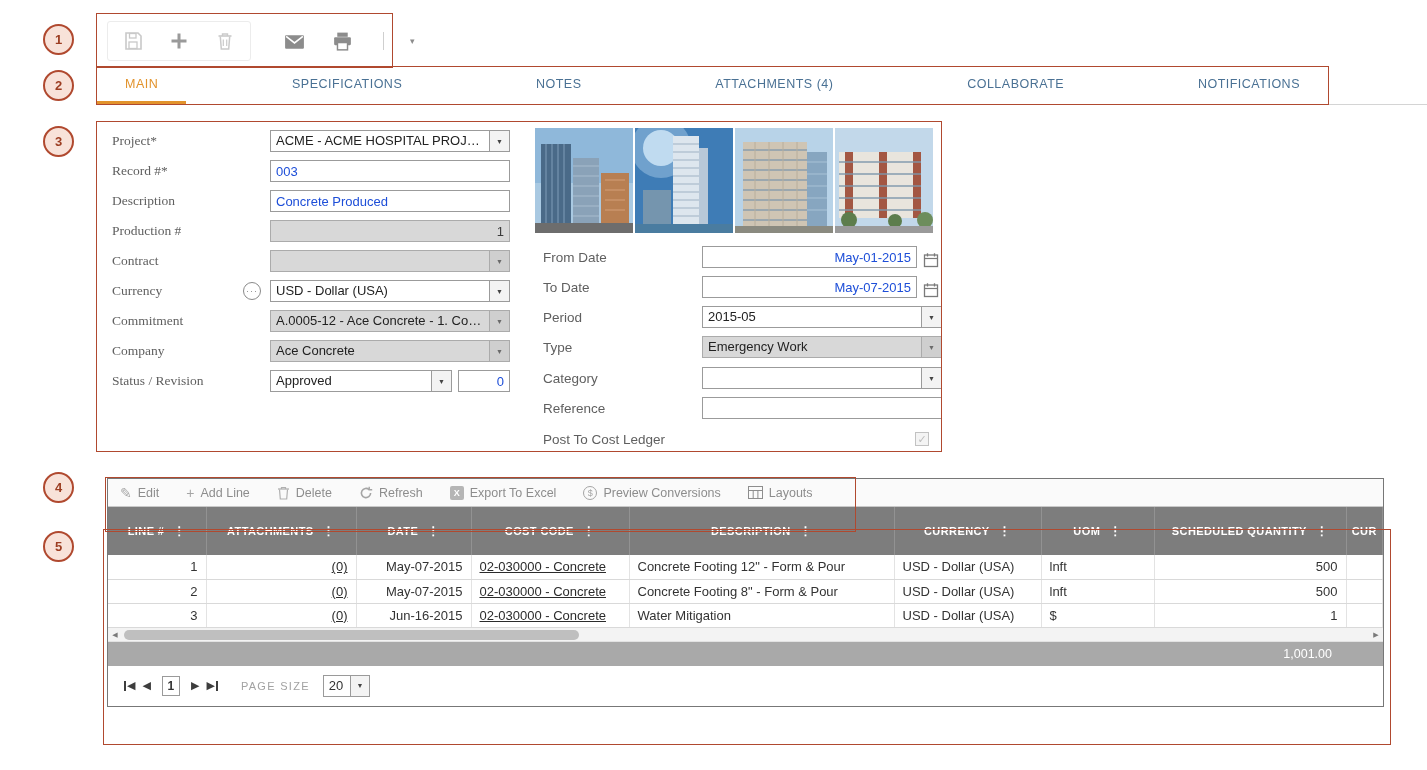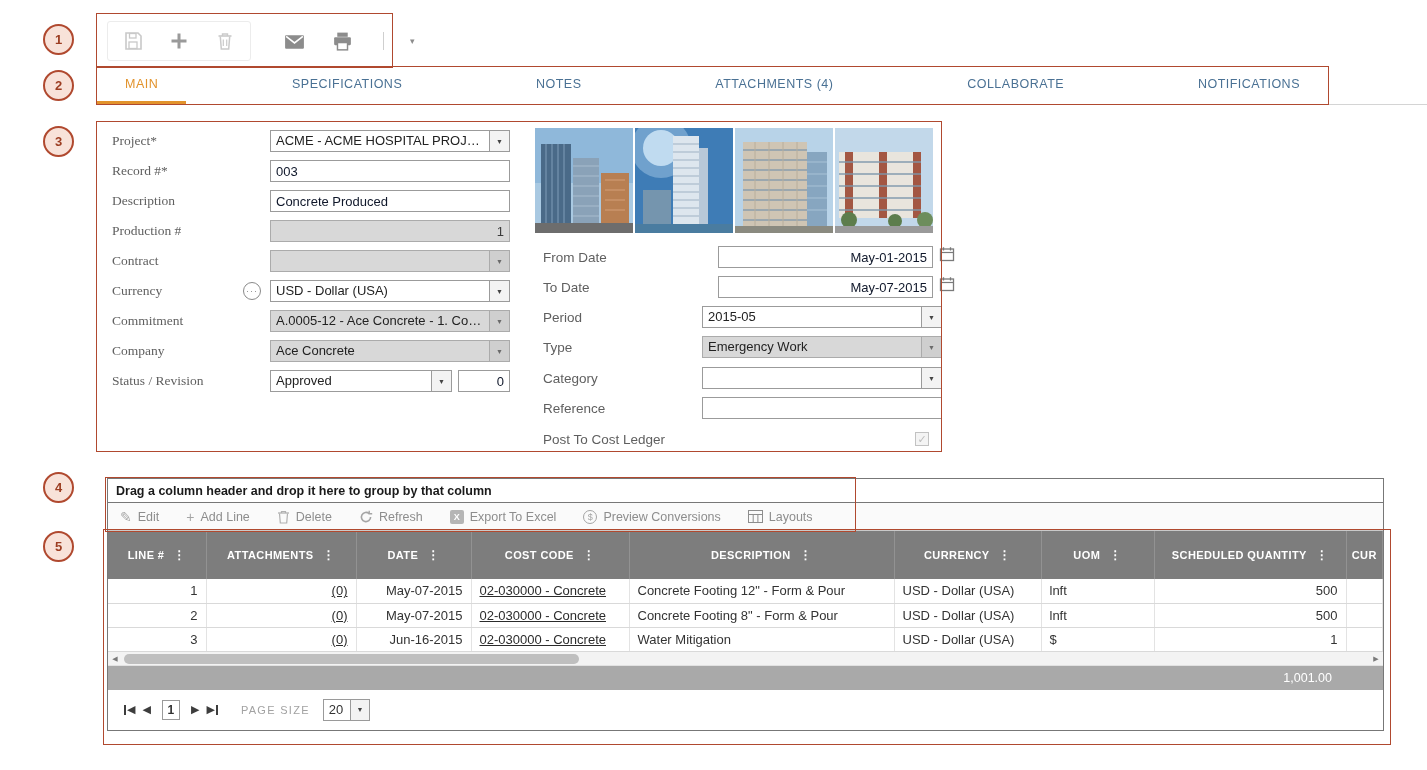--- a/index.html
+++ b/index.html
@@ -39,42 +39,42 @@
   .tab.active { color:#e2932c; border-bottom-color:#e2932c; }
 
   
   .form-box { position:absolute; left:97px; top:122px; width:845px; height:330px; }
   .form-left { position:absolute; left:0; top:8px; width:438px; }
   .frow { display:flex; align-items:center; height:22px; margin-bottom:8px;
     padding-left:15px; position:relative; }
   .field-label { color:#5f5f5f; font-size:13.5px; }
   .frow .field-label { width:158px; flex:none;font-family:Liberation Serif, serif; }
   .txt { height:22px; border:1px solid #9b9b9b; padding:0 5px; font:inherit;
-    font-size:13px; color:#0f172a; background:#fff; }
+    font-size:13px; color:#1d4ed8; background:#fff; }
   .txt.disabled { background:#d8d8d8; border-color:#ababab; color:#3c3c3c; }
   .txt.right { text-align:right; }
   .w240{width:240px}.w215{width:215px}.w182{width:182px}.w52{width:52px}
   .sel { display:flex; height:22px; border:1px solid #9b9b9b; background:#fff; align-items:stretch; }
   .sel .val { flex:1; padding:2px 5px 0; white-space:nowrap; overflow:hidden;
     text-overflow:ellipsis; font-size:13px; color:#222; }
   .sel .arrow-btn { width:20px; border-left:1px solid #9b9b9b; background:#f3f3f3;
     display:flex; align-items:center; justify-content:center; font-size:7px; color:#444; flex:none; }
   .sel.disabled { background:#d8d8d8; border-color:#ababab; }
   .sel.disabled .arrow-btn { background:#cfcfcf; border-left-color:#ababab; color:#6a6a6a; }
   .ellipsis-btn { position:absolute; left:146px; top:2px; width:18px; height:18px;
     border-radius:50%; border:1px solid #8a8a8a; color:#8a8a8a; font-size:9px;
     display:flex; align-items:center; justify-content:center; letter-spacing:1px; background:#fff; }
   .ml6{margin-left:6px}
   .form-right { position:absolute; left:438px; top:6px; width:400px; height:324px; }
   .photos { position:absolute; left:0; top:0; display:flex; gap:2px; }
   .photo { width:98px; height:105px; display:block; }
   .rrow { position:absolute; left:8px; display:flex; align-items:center; height:22px; width:400px; }
   .rrow .field-label { width:159px; flex:none; }
   .r1{top:118px}.r2{top:148px}.r3{top:178px}.r4{top:208px}.r5{top:239px}.r6{top:269px}.r7{top:300px}
-  .date-wrap { display:flex; align-items:flex-start; gap:6px;margin-left:16px; }
+  .date-wrap { display:flex; align-items:flex-end; gap:6px; }
   .chk { width:14px; height:14px; border:1px solid #c2c2c2; background:#f4f4f4;
     color:#bdbdbd; font-size:11px; display:flex; align-items:center; justify-content:center;
     margin-left:auto; margin-right:14px; }
 
   
   .grid-wrap { position:absolute; left:107px; top:478px; width:1277px; border:1px solid #777; background:#fff; }
   .dragbar { height:24px; background:#fff; display:flex; align-items:center; padding:0 8px;
     font-weight:bold; font-size:12.5px; color:#1a1a1a; border-bottom:1px solid #777; }
   .gtoolbar { height:28px; background:#fafafa; display:flex; align-items:center;
     padding:0 12px; gap:27px; border-bottom:1px solid #c9c9c9; }
@@ -344,23 +344,20 @@
         <span class="field-label">Post To Cost Ledger</span>
         <span class="chk">
             <span>✓</span>
           </span>
       </div>
     </div>
   </div>
 
   <div class="grid-wrap">
 
-    <div class="dragbar">
-      <span>Drag a column header and drop it here to group by that column</span>
-    </div>
 
     <div class="gtoolbar">
       <span class="gt-item">
         <span class="gt-glyph">✎</span>
         <span>Edit</span>
       </span>
       <span class="gt-item">
         <span class="gt-glyph">+</span>
         <span>Add Line</span>
       </span>

